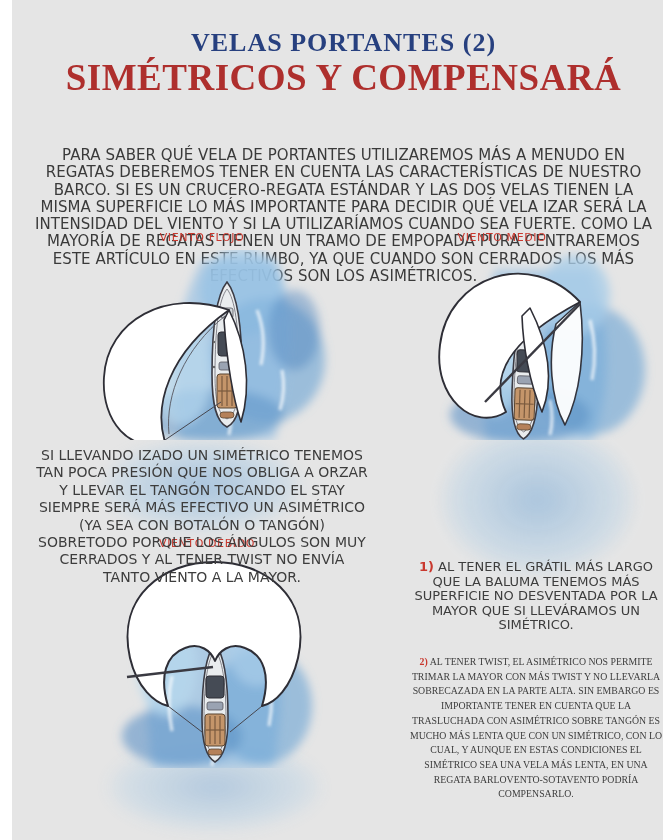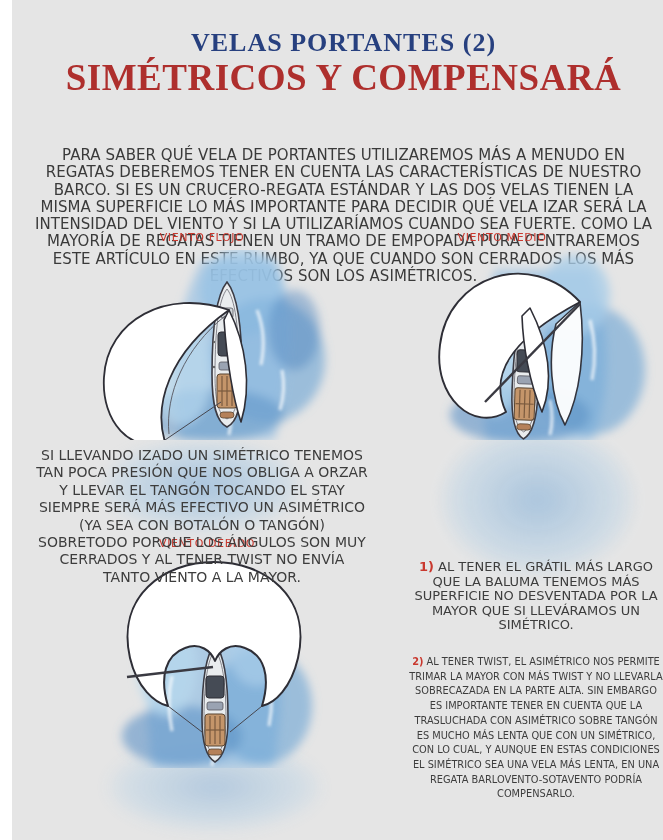--- a/index.html
+++ b/index.html
@@ -20,21 +20,21 @@
         font-size:15px;line-height:17.3px;letter-spacing:0.05px;color:#3a3a3a;}
   .sec-heading{position:absolute;text-align:center;color:#c9382e;font-weight:normal;
         font-size:11px;letter-spacing:0.6px;}
   #h-flojo{top:231px;left:30px;width:320px;}
   #h-medio{top:231px;left:370px;width:240px;}
   #h-fuerte{top:537px;left:40px;width:310px;}
   .body-txt{position:absolute;text-align:center;color:#3d3d3d;z-index:3;}
   #t-flojo{top:447px;left:22px;width:336px;font-size:14px;line-height:17.4px;}
   #t-medio{top:447px;left:396px;width:256px;font-size:9.8px;line-height:14.3px;}
   #t-p1{top:560px;left:396px;width:256px;font-size:13px;line-height:14.6px;}
-  #t-p2{top:655px;left:396px;width:256px;font-size:9.8px;line-height:14.7px;}
+  #t-p2{top:655px;left:396px;width:256px;font-size:9.8px;line-height:14.7px;font-family:Liberation Serif, serif;}
   #t-fuerte{top:769px;left:18px;width:356px;font-size:9.5px;line-height:17px;}
   .pnum{color:#c9382e;font-weight:bold;}
   .illus{position:absolute;z-index:1;}
   #il-flojo{top:250px;left:30px;}
   #il-medio{top:250px;left:378px;}
   #il-fuerte{top:556px;left:60px;}
   .wash{position:absolute;z-index:0;filter:blur(7px);border-radius:50%;
         background:radial-gradient(ellipse at center,rgba(118,168,214,0.55) 0%,
         rgba(150,195,230,0.30) 55%,rgba(180,215,240,0) 78%);}
   #w-flojo-txt{top:440px;left:90px;width:200px;height:92px;}

